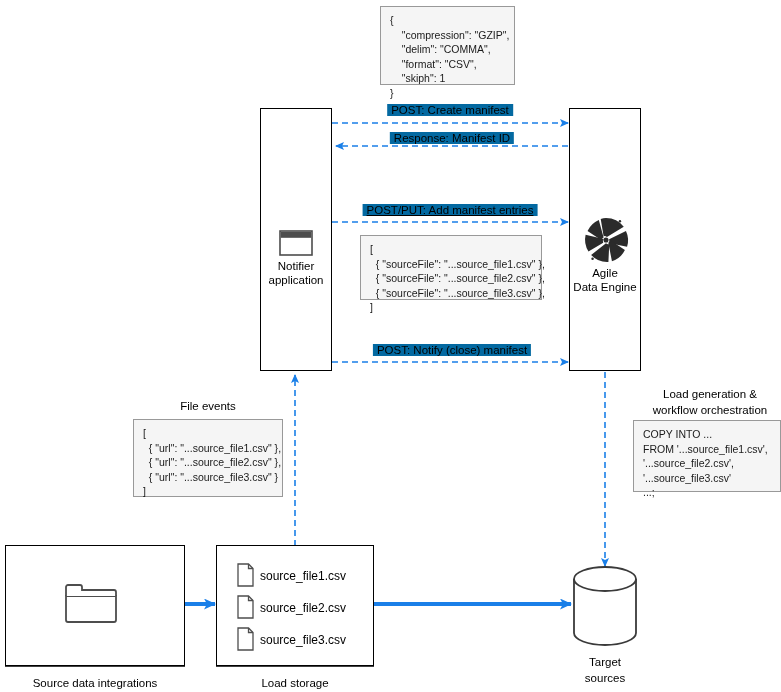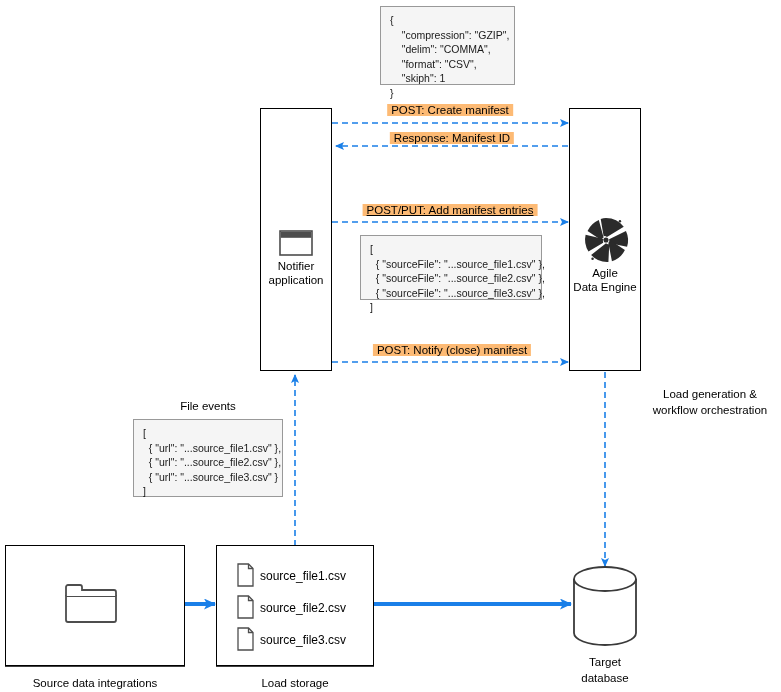--- a/index.html
+++ b/index.html
@@ -47,21 +47,21 @@
     text-align: center;
     line-height: 14px;
     white-space: pre;
   }
   .edge-lbl {
     position: absolute;
     font-size: 11.5px;
     color: #000000;
     text-align: center;
     transform: translateX(-50%);
-    background: #fdba74;
+    background: #0369a1;
     padding: 0 4px;
     white-space: nowrap;
   }
   .section-lbl {
     position: absolute;
     font-size: 11.5px;
     color: #000000;
     transform: translateX(-50%);
     white-space: nowrap;
   }
@@ -175,20 +175,25 @@
 
   <div class="section-lbl" style="left:208px; top:400px;">File events</div>
   <div class="code-box" style="left:133px; top:419px; width:150px; height:78px;">[
   { "url": "...source_file1.csv" },
   { "url": "...source_file2.csv" },
   { "url": "...source_file3.csv" }
 ]</div>
 
   <div class="section-lbl" style="left:710px; top:388px;">Load generation &amp;</div>
   <div class="section-lbl" style="left:710px; top:404px;">workflow orchestration</div>
+  <div class="code-box" style="left:633px; top:420px; width:148px; height:72px;">COPY INTO ...
+FROM '...source_file1.csv',
+'...source_file2.csv',
+'...source_file3.csv'
+...;</div>
 
   <div class="plain-box" style="left:5px; top:545px; width:180px; height:121px;"></div>
 
   <div class="icon-wrap" style="left:63px; top:582px; width:56px; height:42px;">
     <svg width="56" height="42" viewBox="0 0 56 42">
       <path d="M3 14 L3 38 a2 2 0 0 0 2 2 L51 40 a2 2 0 0 0 2 -2 L53 14 Z" fill="#ffffff" stroke="#4d4d4d" stroke-width="1.8"></path>
       <path d="M3 14 L3 5 a2 2 0 0 1 2 -2 L17 3 a2 2 0 0 1 2 2 L19 8 L51 8 a2 2 0 0 1 2 2 L53 14" fill="#ffffff" stroke="#4d4d4d" stroke-width="1.8"></path>
     </svg>
   </div>
 
@@ -222,15 +227,15 @@
 
   <div class="section-lbl" style="left:295px; top:677px;">Load storage</div>
 
   <div class="icon-wrap" style="left:572px; top:566px; width:66px; height:80px;">
     <svg width="66" height="80" viewBox="0 0 66 80">
       <path d="M2 13 L2 67 a31 12 0 0 0 62 0 L64 13" fill="#ffffff" stroke="#3a3a3a" stroke-width="1.8"></path>
       <ellipse cx="33" cy="13" rx="31" ry="12" fill="#ffffff" stroke="#3a3a3a" stroke-width="1.8"></ellipse>
     </svg>
   </div>
   <div class="box-caption" style="left:605px; top:655px; width:140px;">Target</div>
-  <div class="box-caption" style="left:605px; top:671px; width:140px;">database</div>
+  <div class="box-caption" style="left:605px; top:671px; width:140px;">sources</div>
 
 </div>
 
 </body></html>

